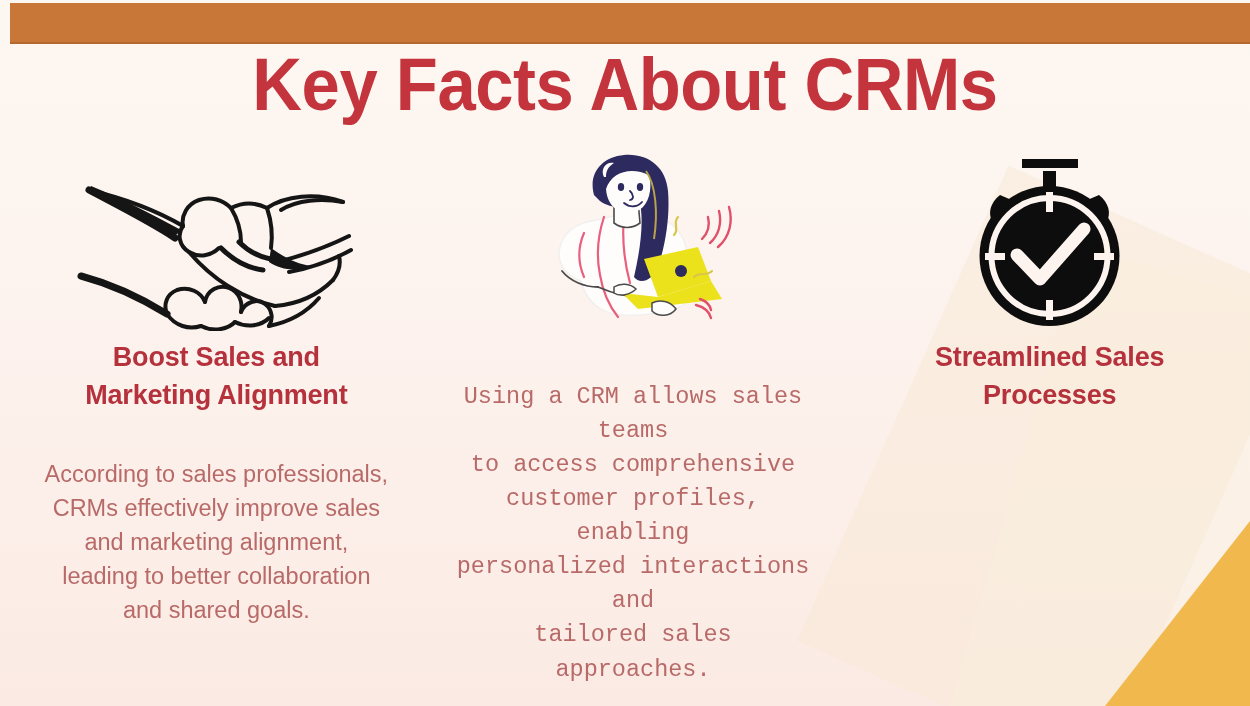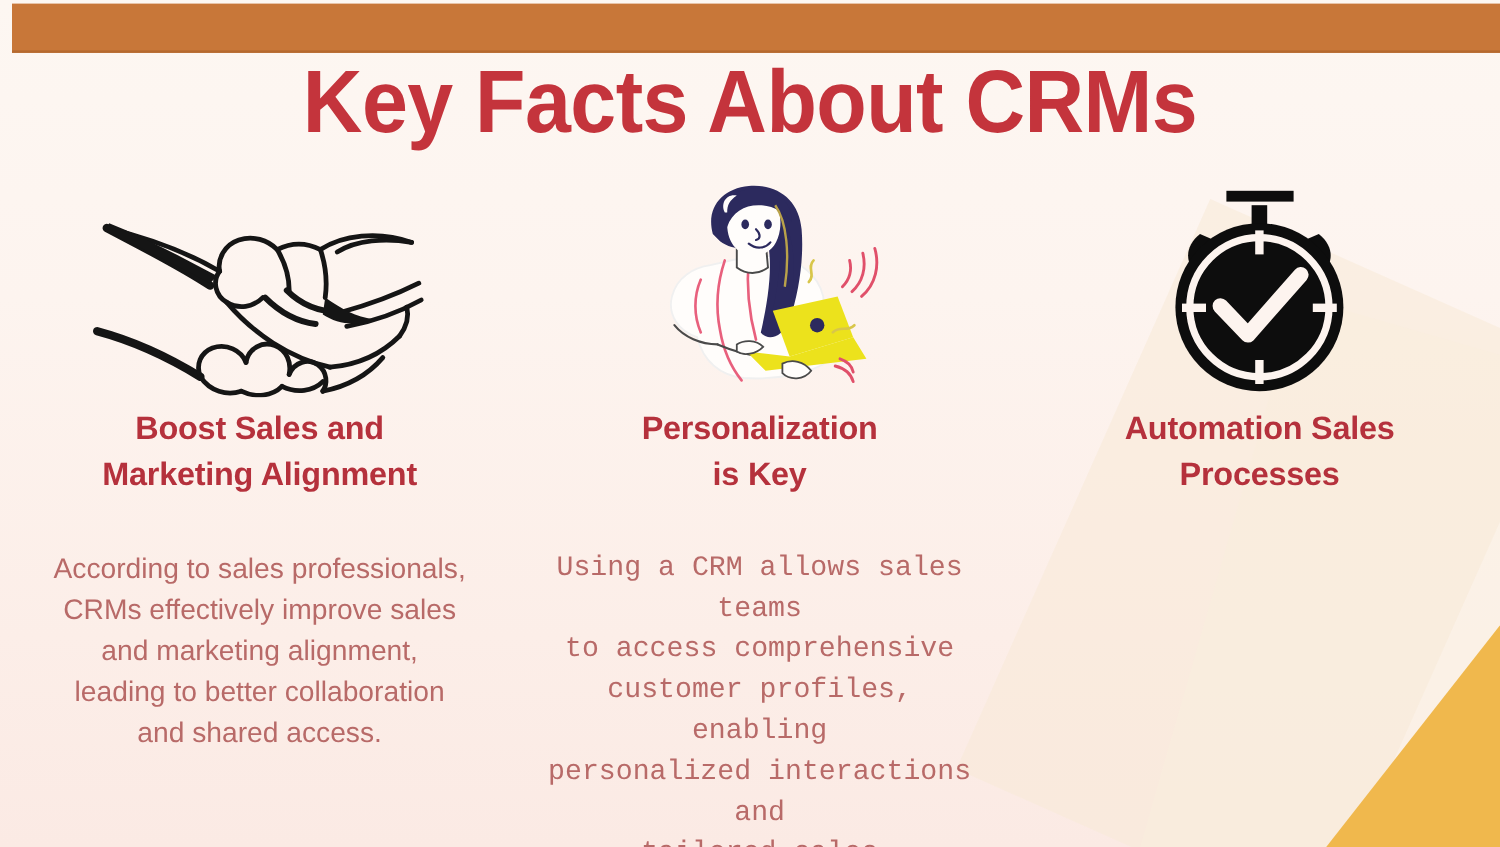--- a/index.html
+++ b/index.html
@@ -201,21 +201,21 @@
             <path d="M200 92 C214 102 226 108 240 110 C226 116 210 114 198 106 Z"></path>
           </g>
         </svg>
       </div>
       <div class="col-heading">Boost Sales and
 Marketing Alignment</div>
       <div class="col-body">According to sales professionals,
 CRMs effectively improve sales
 and marketing alignment,
 leading to better collaboration
-and shared access.</div>
+and shared goals.</div>
     </div>
 
     <div class="col col-2">
       <div class="icon-box">
         <svg width="215" height="185" viewBox="0 0 215 185" aria-hidden="true">
 
           <path d="M55 130 C40 125 30 112 34 96 C38 80 52 72 66 70 L92 64 L120 62
                    C140 66 156 78 160 96 L164 150 C150 160 120 166 94 164
                    C74 162 60 150 55 130 Z" fill="#fffdfb" stroke="#f0f0f0" stroke-width="1.5"></path>
 
@@ -270,22 +270,20 @@
             <path d="M174 148 C180 150 184 154 185 159"></path>
             <path d="M170 154 C178 156 183 160 185 167"></path>
           </g>
 
           <g fill="none" stroke="#d8c64a" stroke-width="2.2" stroke-linecap="round">
             <path d="M148 84 C154 78 146 72 152 66"></path>
             <path d="M168 126 C174 120 180 126 186 120"></path>
           </g>
         </svg>
       </div>
-      <div class="col-heading">Personalization
-is Key</div>
       <div class="col-body">Using a CRM allows sales teams
 to access comprehensive
 customer profiles, enabling
 personalized interactions and
 tailored sales approaches.</div>
     </div>
 
     <div class="col col-3">
       <div class="icon-box">
         <svg width="175" height="185" viewBox="0 0 175 185" aria-hidden="true">
@@ -302,18 +300,18 @@
           <circle cx="87.5" cy="105" r="58" fill="none" stroke="#fdf4ef" stroke-width="6"></circle>
 
           <rect x="84" y="41" width="7" height="20" fill="#fdf4ef"></rect>
           <rect x="84" y="149" width="7" height="20" fill="#fdf4ef"></rect>
           <rect x="23" y="102" width="20" height="7" fill="#fdf4ef"></rect>
           <rect x="132" y="102" width="20" height="7" fill="#fdf4ef"></rect>
 
           <path d="M55 104 L78 128 L122 78" fill="none" stroke="#fdf4ef" stroke-width="13" stroke-linecap="round" stroke-linejoin="round"></path>
         </svg>
       </div>
-      <div class="col-heading">Automation Sales
+      <div class="col-heading">Streamlined Sales
 Processes</div>
     </div>
 
   </div>
 </div>
 
 </body></html>

